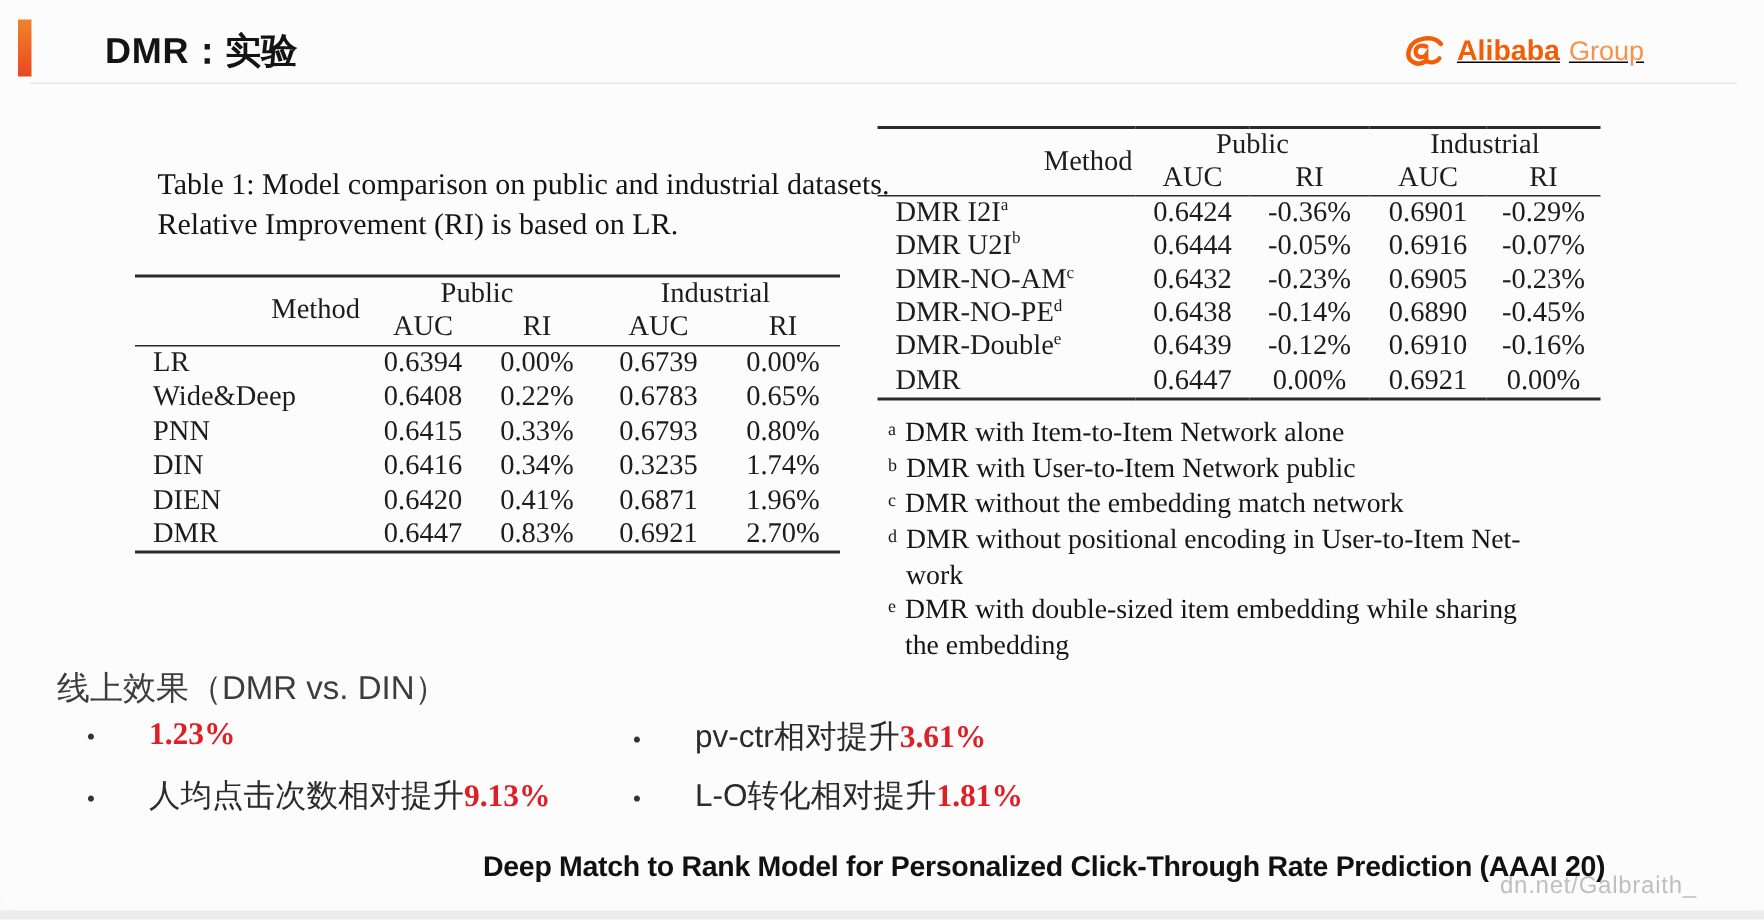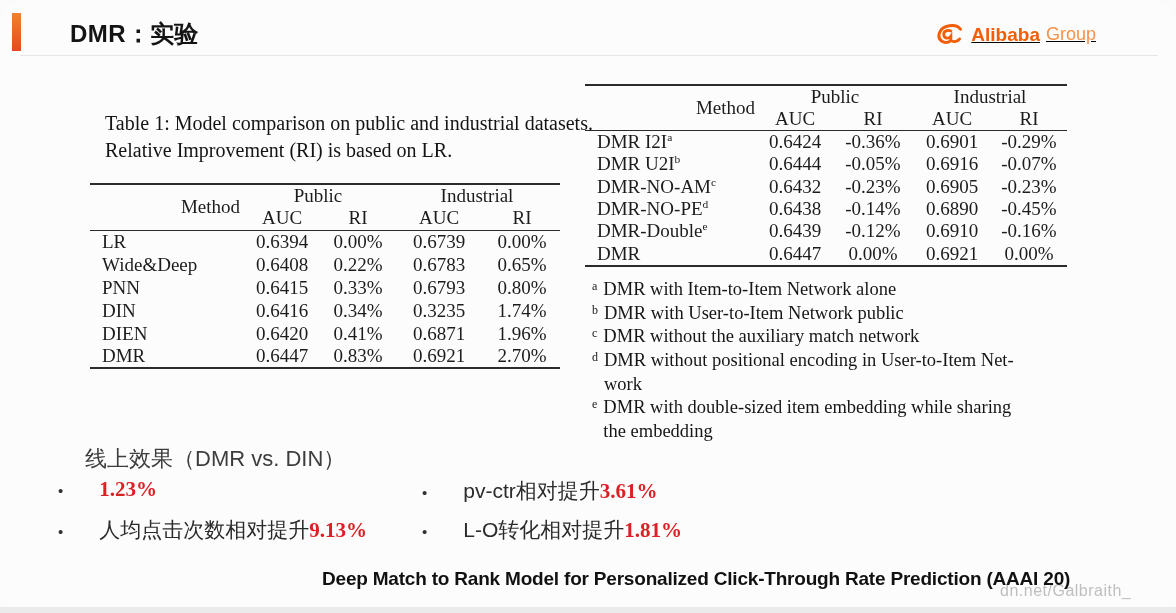--- a/index.html
+++ b/index.html
@@ -45,21 +45,21 @@
   #table2 .w-c3 { width:78px; } #table2 .w-c4 { width:76px; }
 
   .footnotes { position:absolute; left:592px; top:278px; width:472px;
                font-family:"Liberation Serif","DejaVu Serif",serif; font-size:18.5px;
                color:#161616; }
   .footnotes .note { display:flex; gap:6px; line-height:1.28; }
   .footnotes .note sup { font-size:12px; padding-top:1px; }
   .footnotes .note .note-text { white-space:pre-line; }
 
   
-  .online-heading { position:absolute; left:38px; top:444px; font-size:22px; color:#3d3d3d;margin-left:47px; }
+  .online-heading { position:absolute; left:38px; top:444px; font-size:22px; color:#3d3d3d; }
   .bullets { position:absolute; left:58px; top:477px; width:680px;
              display:grid; grid-template-columns:364px auto; row-gap:11px; }
   .bullet { display:flex; align-items:baseline; font-size:21px; color:#2b2b2b; }
   .bullet .dot { font-size:15px; margin-right:36px; color:#333; }
   .bullet .val { color:#dd1f26; font-weight:700;font-family:Liberation Serif, serif; }
 
   
   .footer-title { position:absolute; left:322px; top:568px; z-index:2;
                   font-size:19px; font-weight:700; color:#111; letter-spacing:-0.2px; }
   .watermark { position:absolute; left:988px; top:582px; z-index:1;
@@ -228,21 +228,21 @@
       <div class="note">
         <sup>a</sup>
         <span class="note-text">DMR with Item-to-Item Network alone</span>
       </div>
       <div class="note">
         <sup>b</sup>
         <span class="note-text">DMR with User-to-Item Network public</span>
       </div>
       <div class="note">
         <sup>c</sup>
-        <span class="note-text">DMR without the auxiliary match network</span>
+        <span class="note-text">DMR without the embedding match network</span>
       </div>
       <div class="note">
         <sup>d</sup>
         <span class="note-text">DMR without positional encoding in User-to-Item Net-
 work</span>
       </div>
       <div class="note">
         <sup>e</sup>
         <span class="note-text">DMR with double-sized item embedding while sharing
 the embedding</span>

